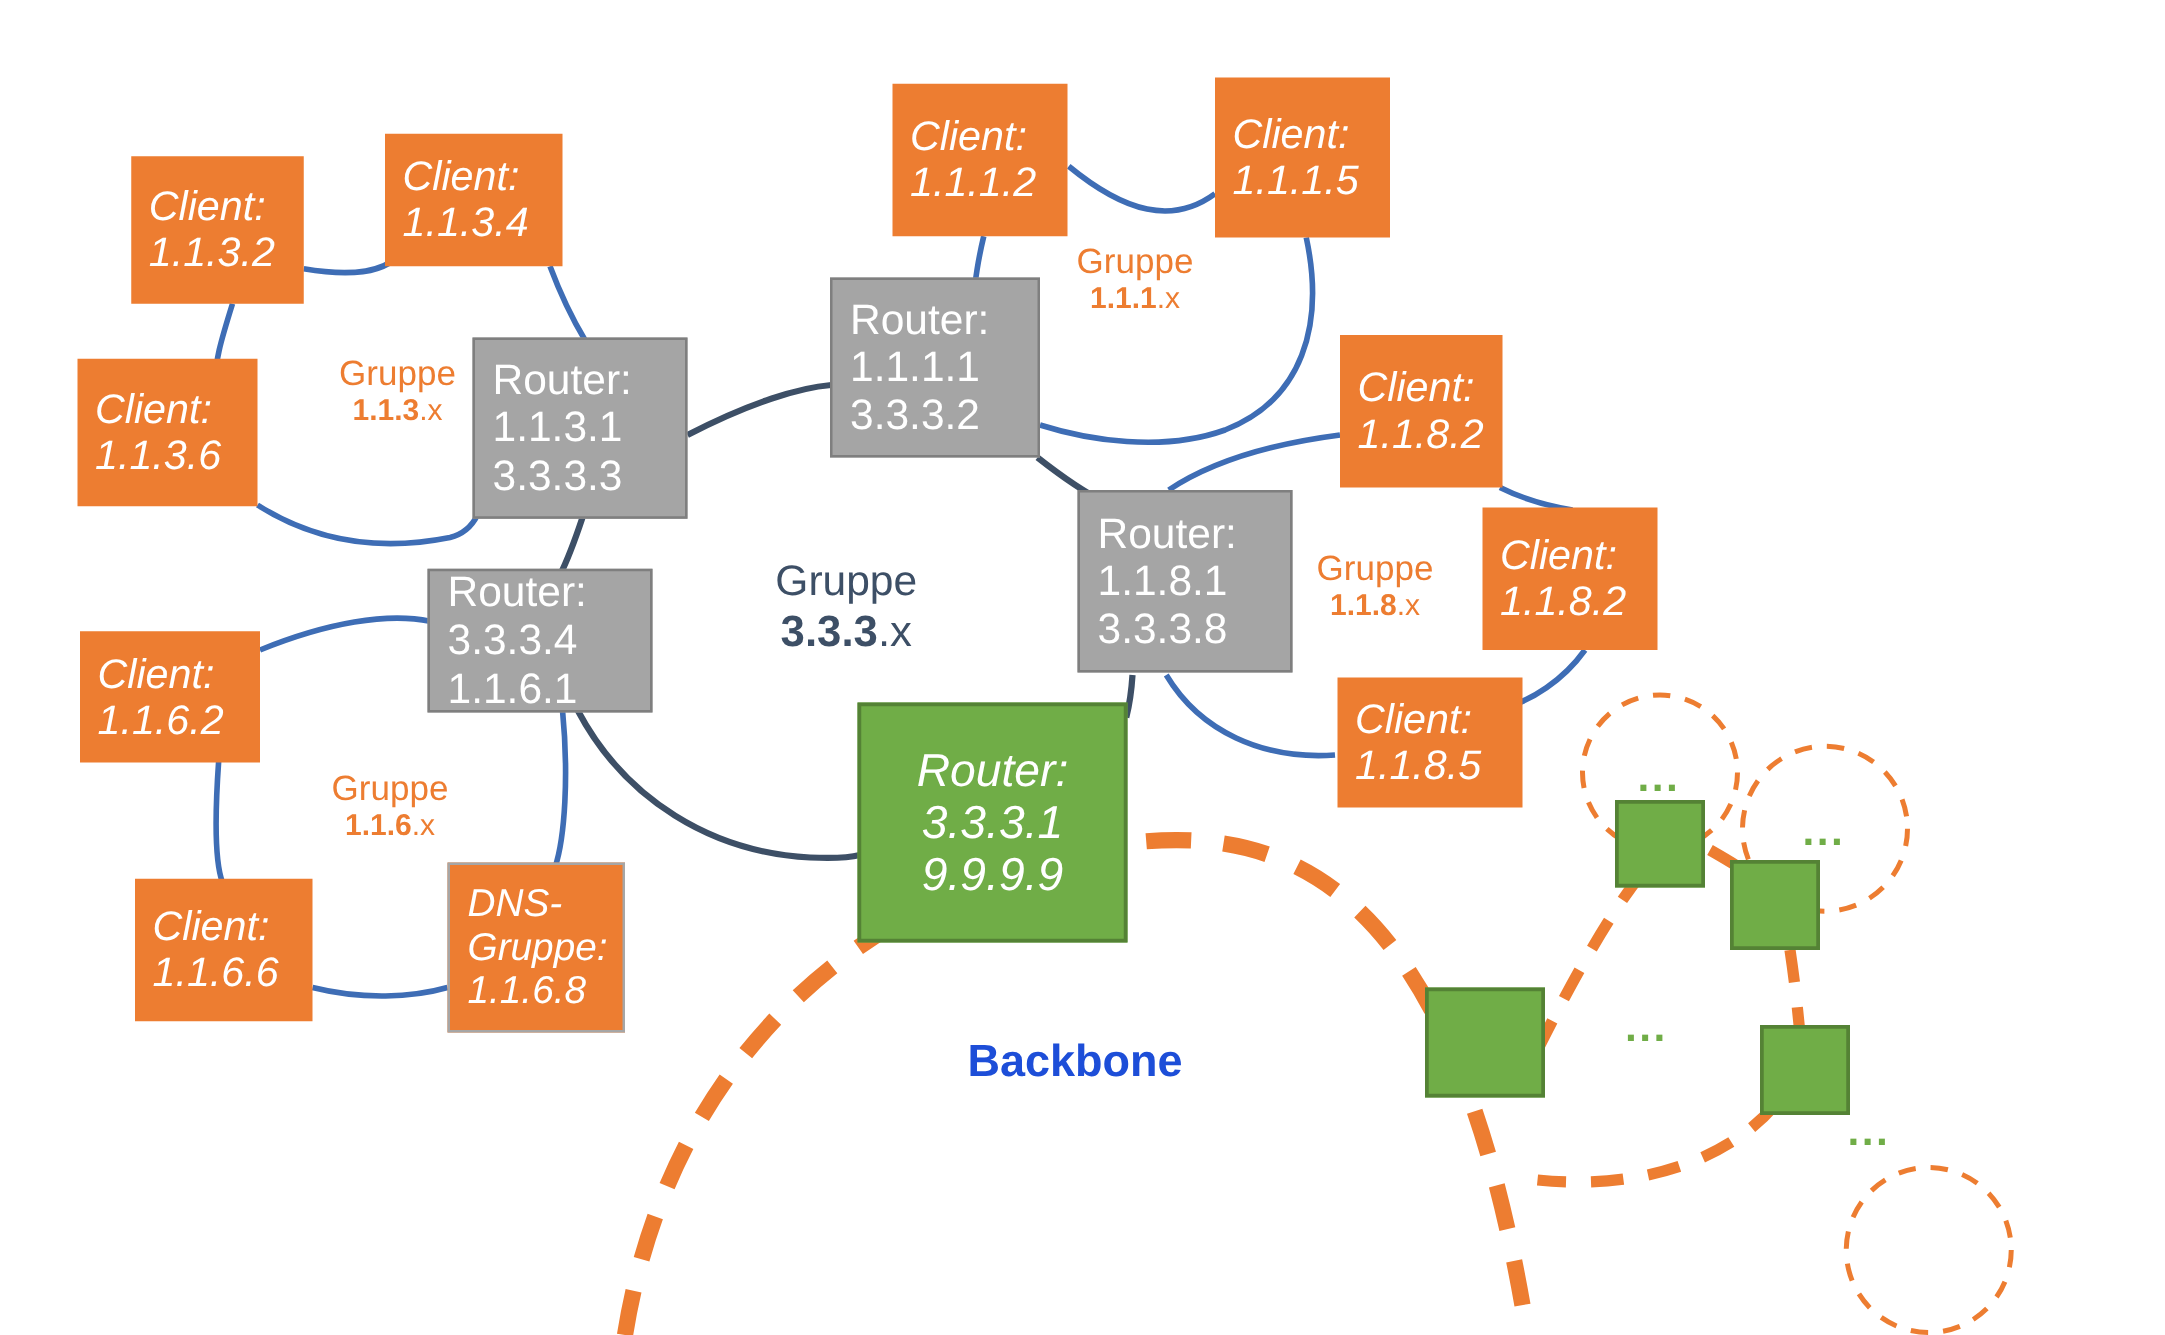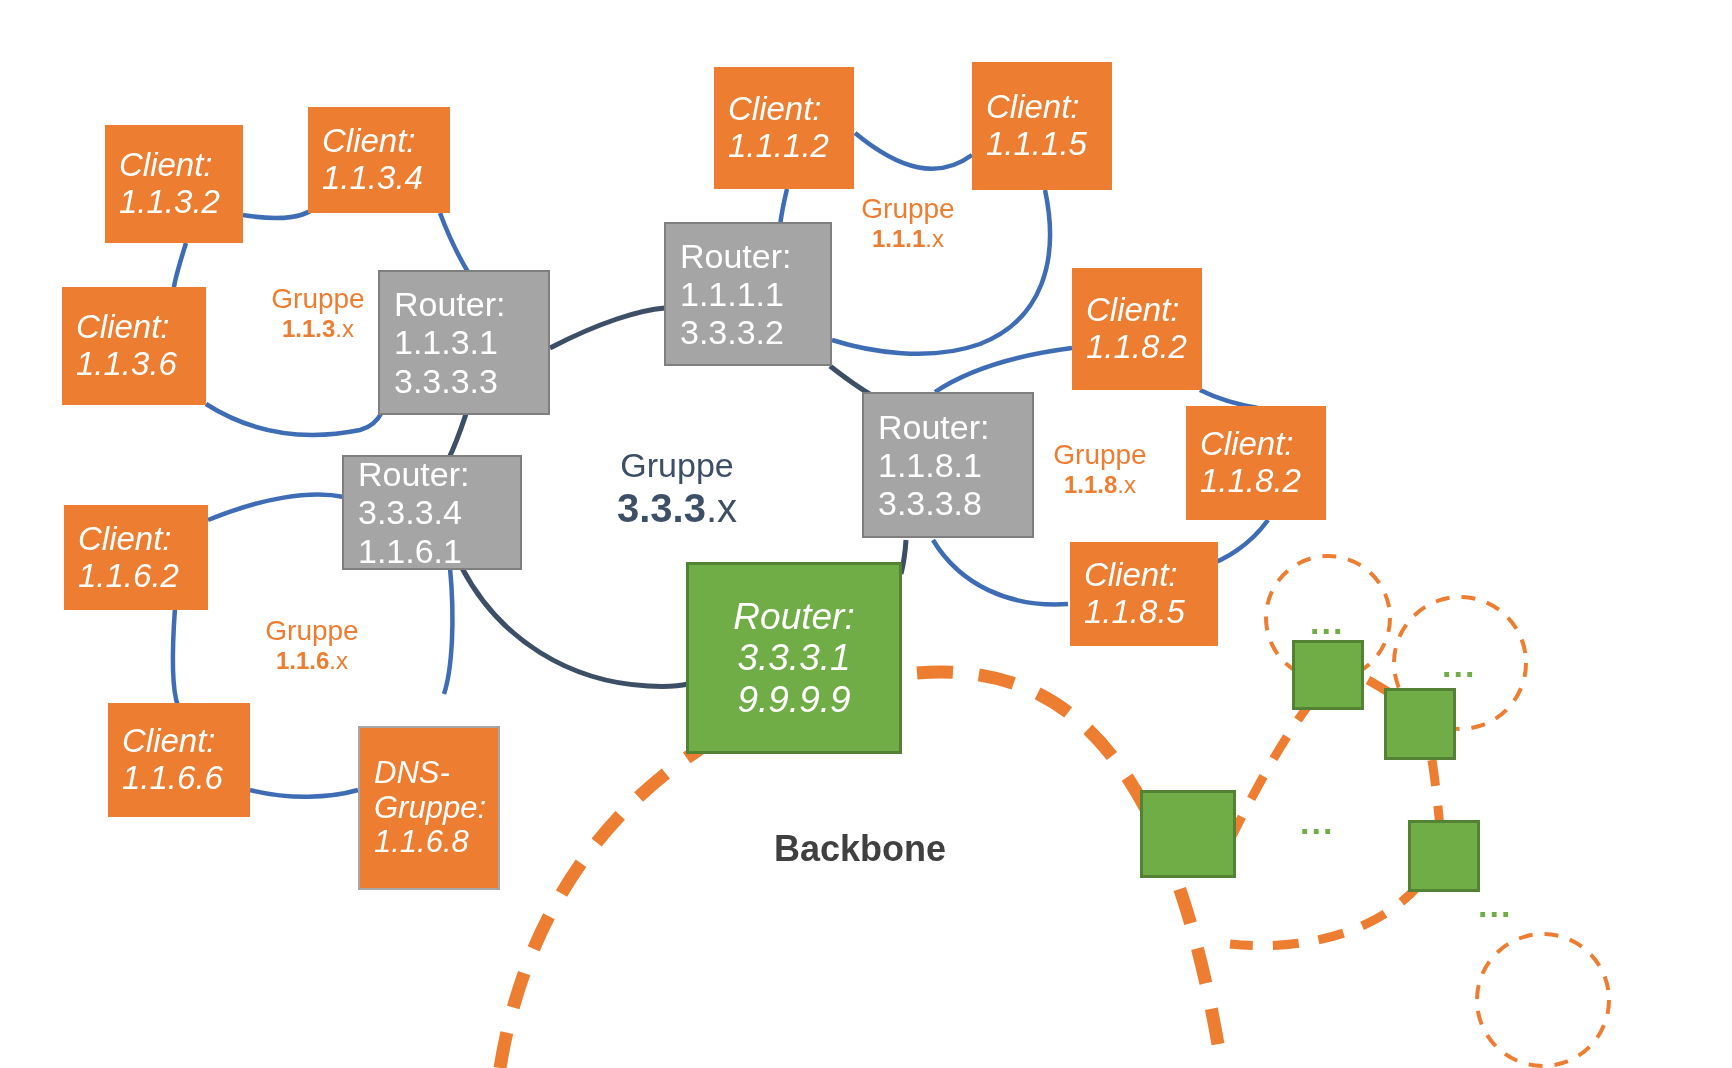--- a/index.html
+++ b/index.html
@@ -80,26 +80,26 @@
     z-index: 4;
   }
   .grp-label .t1 { display: block; font-size: 28px; text-align: center; }
   .grp-label .t2 { display: block; font-size: 24px; }
   .grp-label .t2 b { font-weight: bold; }
   .grp-label.orange { color: #ED7D31; }
   .grp-label.orange .t2 .hi { font-weight: bold; }
 
   .grp-label.core { color: #3D4F66; }
   .grp-label.core .t1 { font-size: 34px; }
-  .grp-label.core .t2 { font-size: 40px; }
+  .grp-label.core .t2 { font-size: 35px; }
   .grp-label.core .t2 .hi { font-weight: bold; }
 
   .backbone-label {
     position: absolute;
-    color: #404040;
+    color: #1d4ed8;
     font-size: 36px;
     font-weight: bold;
     z-index: 6;
     white-space: nowrap;
   }
 
   .ellipsis {
     position: absolute;
     color: #70AD47;
     font-size: 34px;
@@ -244,21 +244,21 @@
   <div class="node client" style="left:64px; top:505px; width:144px; height:105px;">
     <span class="ln">Client:</span>
     <span class="ln">1.1.6.2</span>
   </div>
 
   <div class="node client" style="left:108px; top:703px; width:142px; height:114px;">
     <span class="ln">Client:</span>
     <span class="ln">1.1.6.6</span>
   </div>
 
-  <div class="node client bordered" style="left:358px; top:690px; width:142px; height:164px; font-size:31px;margin-top:36px;">
+  <div class="node client bordered" style="left:358px; top:690px; width:142px; height:136px; font-size:31px;">
     <span class="ln">DNS-</span>
     <span class="ln">Gruppe:</span>
     <span class="ln">1.1.6.8</span>
   </div>
 
   <div class="grp-label orange" style="left:244px; top:614px; width:136px;">
     <span class="t1">Gruppe</span>
     <span class="t2"><b class="hi">1.1.6</b><span class="sfx">.x</span></span>
   </div>
 

